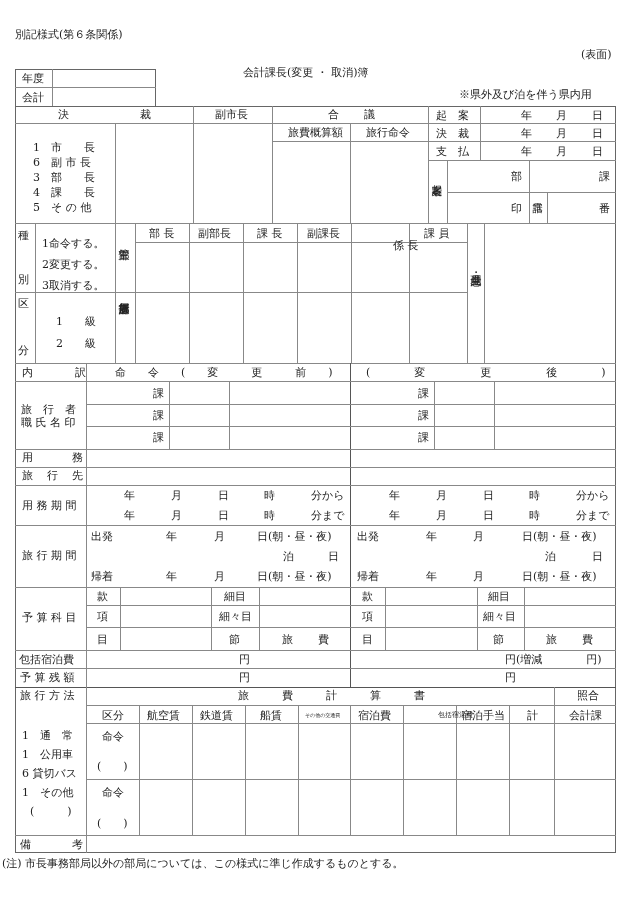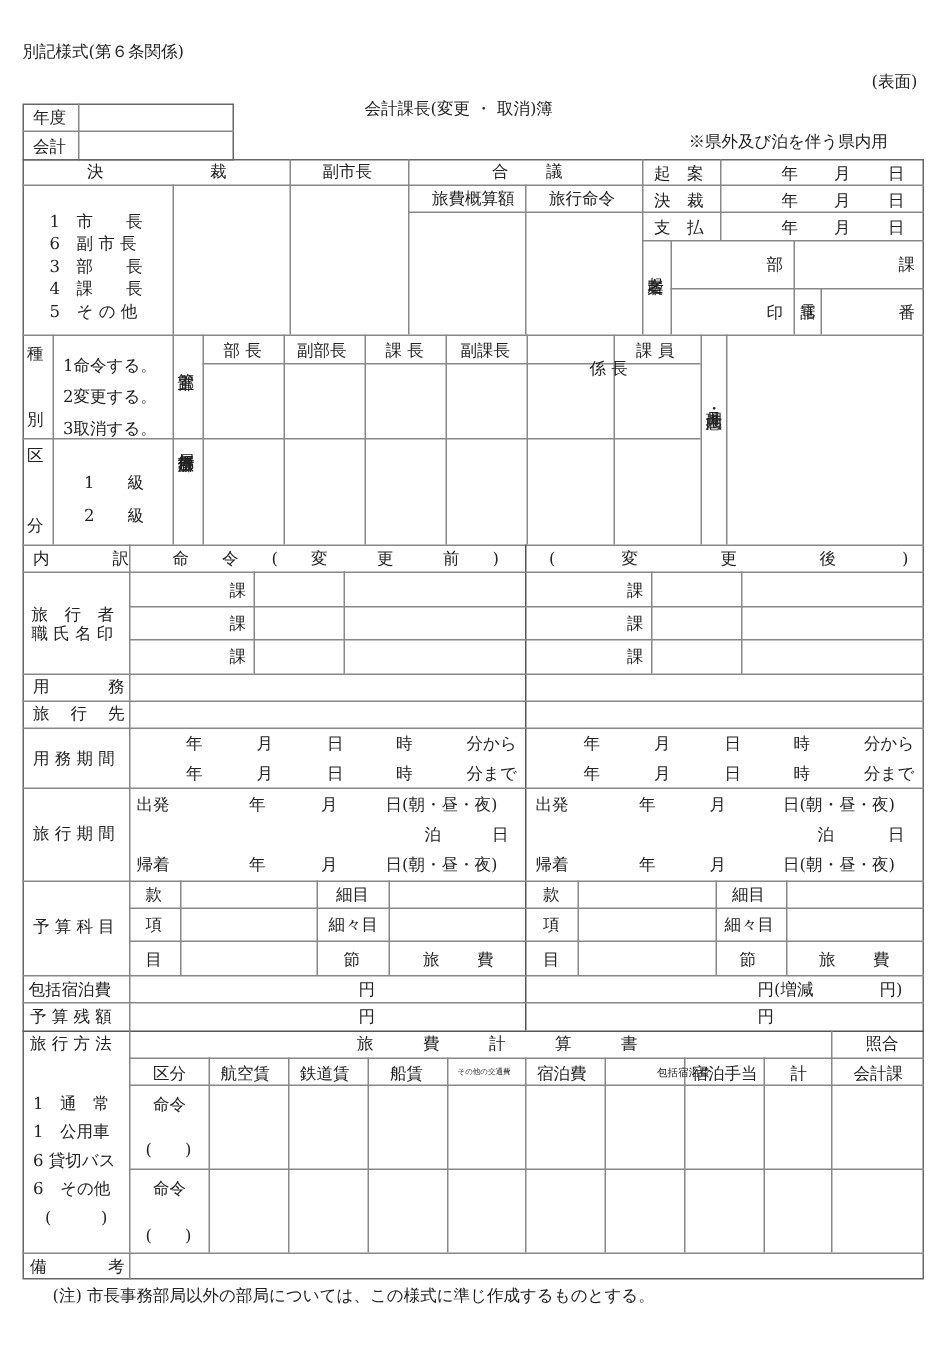--- a/index.html
+++ b/index.html
@@ -292,30 +292,30 @@
 <div class="t" style="left:358px;top:710px;">宿泊費</div>
 <div class="t xs" style="left:411px;top:712px;">包括宿泊費</div>
 <div class="t" style="left:461px;top:710px;">宿泊手当</div>
 <div class="t" style="left:527px;top:710px;">計</div>
 <div class="t" style="left:569px;top:710px;">会計課</div>
 
 <div class="t" style="left:22px;top:726px;line-height:19px;">
   <div>1　通　常</div>
   <div>1　公用車</div>
   <div>6 貸切バス</div>
-  <div>6　その他</div>
+  <div>1　その他</div>
   <div style="padding-left:8px;">(　　　)</div>
 </div>
 <div class="t" style="left:102px;top:731px;">命令</div>
 <div class="t" style="left:97px;top:761px;">(　　)</div>
 <div class="t" style="left:102px;top:787px;">命令</div>
 <div class="t" style="left:97px;top:818px;">(　　)</div>
 <div class="fld" style="left:140px;top:724px;width:51px;height:54px;"></div>
 <div class="fld" style="left:193px;top:724px;width:51px;height:54px;"></div>
 <div class="fld" style="left:140px;top:780px;width:51px;height:54px;"></div>
 
 <div class="ln h" style="left:15px;top:835px;width:601px;"></div>
 <div class="t" style="left:20px;top:839px;">備</div>
 <div class="t" style="left:72px;top:839px;">考</div>
 <div class="ln v" style="left:86px;top:835px;height:18px;"></div>
 <div class="fld" style="left:87px;top:836px;width:528px;height:16px;"></div>
 
-<div class="t" style="left:35px;top:858px;">(注) 市長事務部局以外の部局については、この様式に準じ作成するものとする。</div>
+<div class="t" style="left:2px;top:858px;">(注) 市長事務部局以外の部局については、この様式に準じ作成するものとする。</div>
 
 </body></html>

